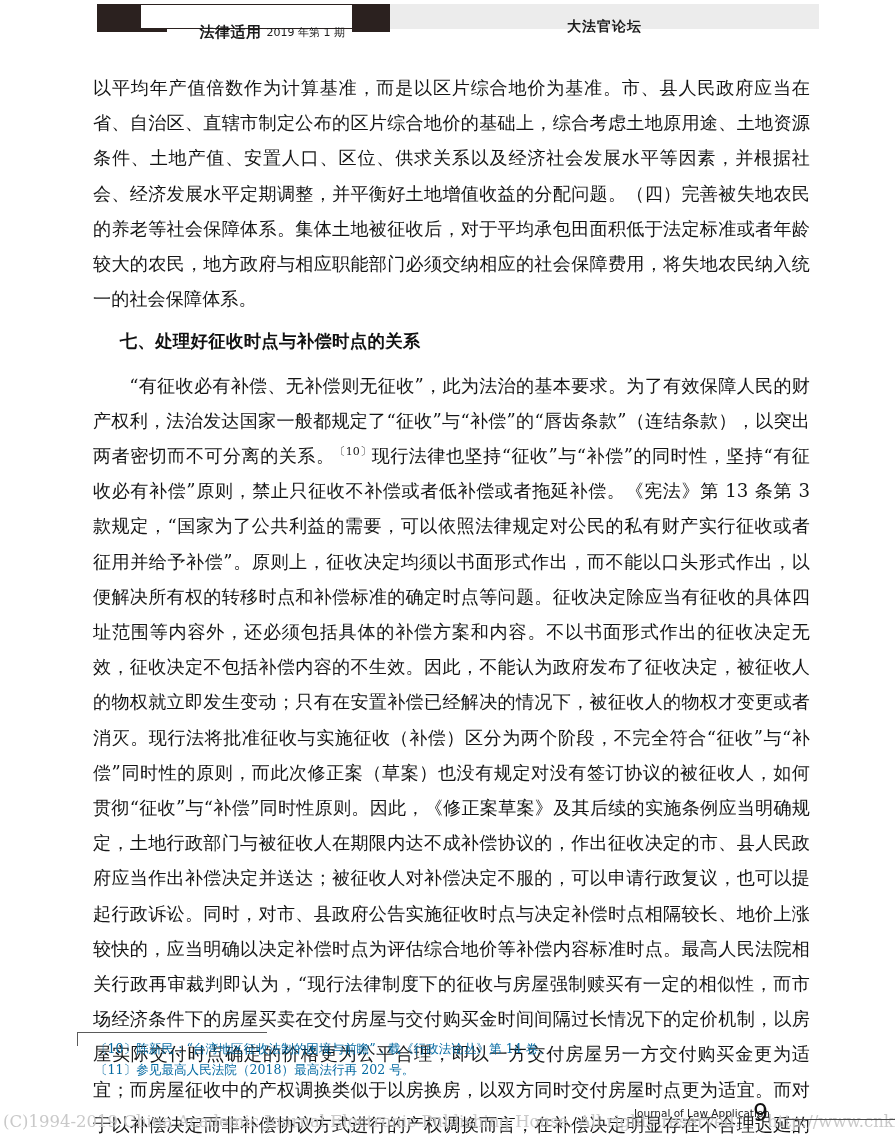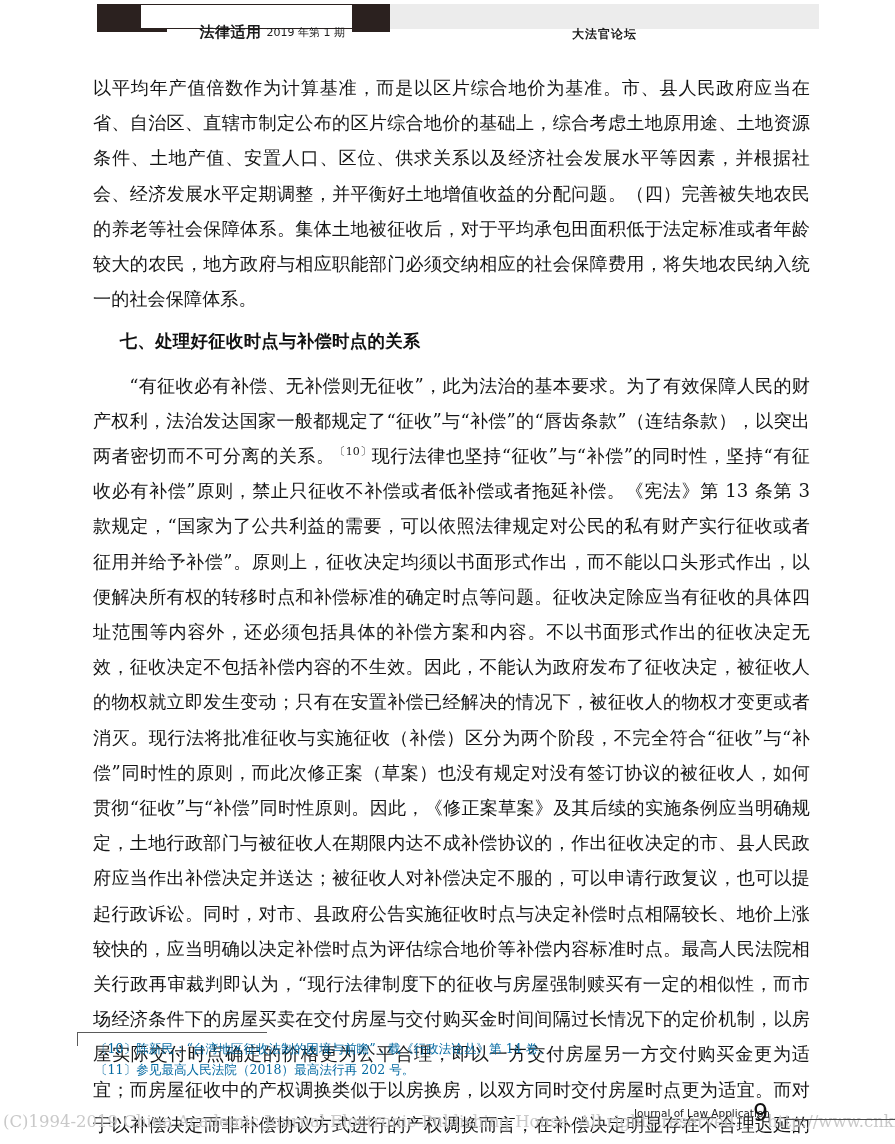--- a/index.html
+++ b/index.html
@@ -81,29 +81,29 @@
     position: absolute;
     left: 390px;
     top: 4px;
     width: 429px;
     height: 25px;
     background: #ececec;
   }
   .hdr-section {
     position: absolute;
     left: 390px;
-    top: 16px;
+    top: 8px;
     width: 429px;
     height: 37px;
     display: flex;
     align-items: center;
     justify-content: center;
     font-family: "DejaVu Sans", "Liberation Sans", sans-serif;
     font-weight: bold;
-    font-size: 12px;
+    font-size: 14px;
     letter-spacing: 1px;
     color: #1b1b1b;
   }
 
   
   .page-body {
     position: absolute;
     left: 85px;
     top: 62px;
     width: 733px;

